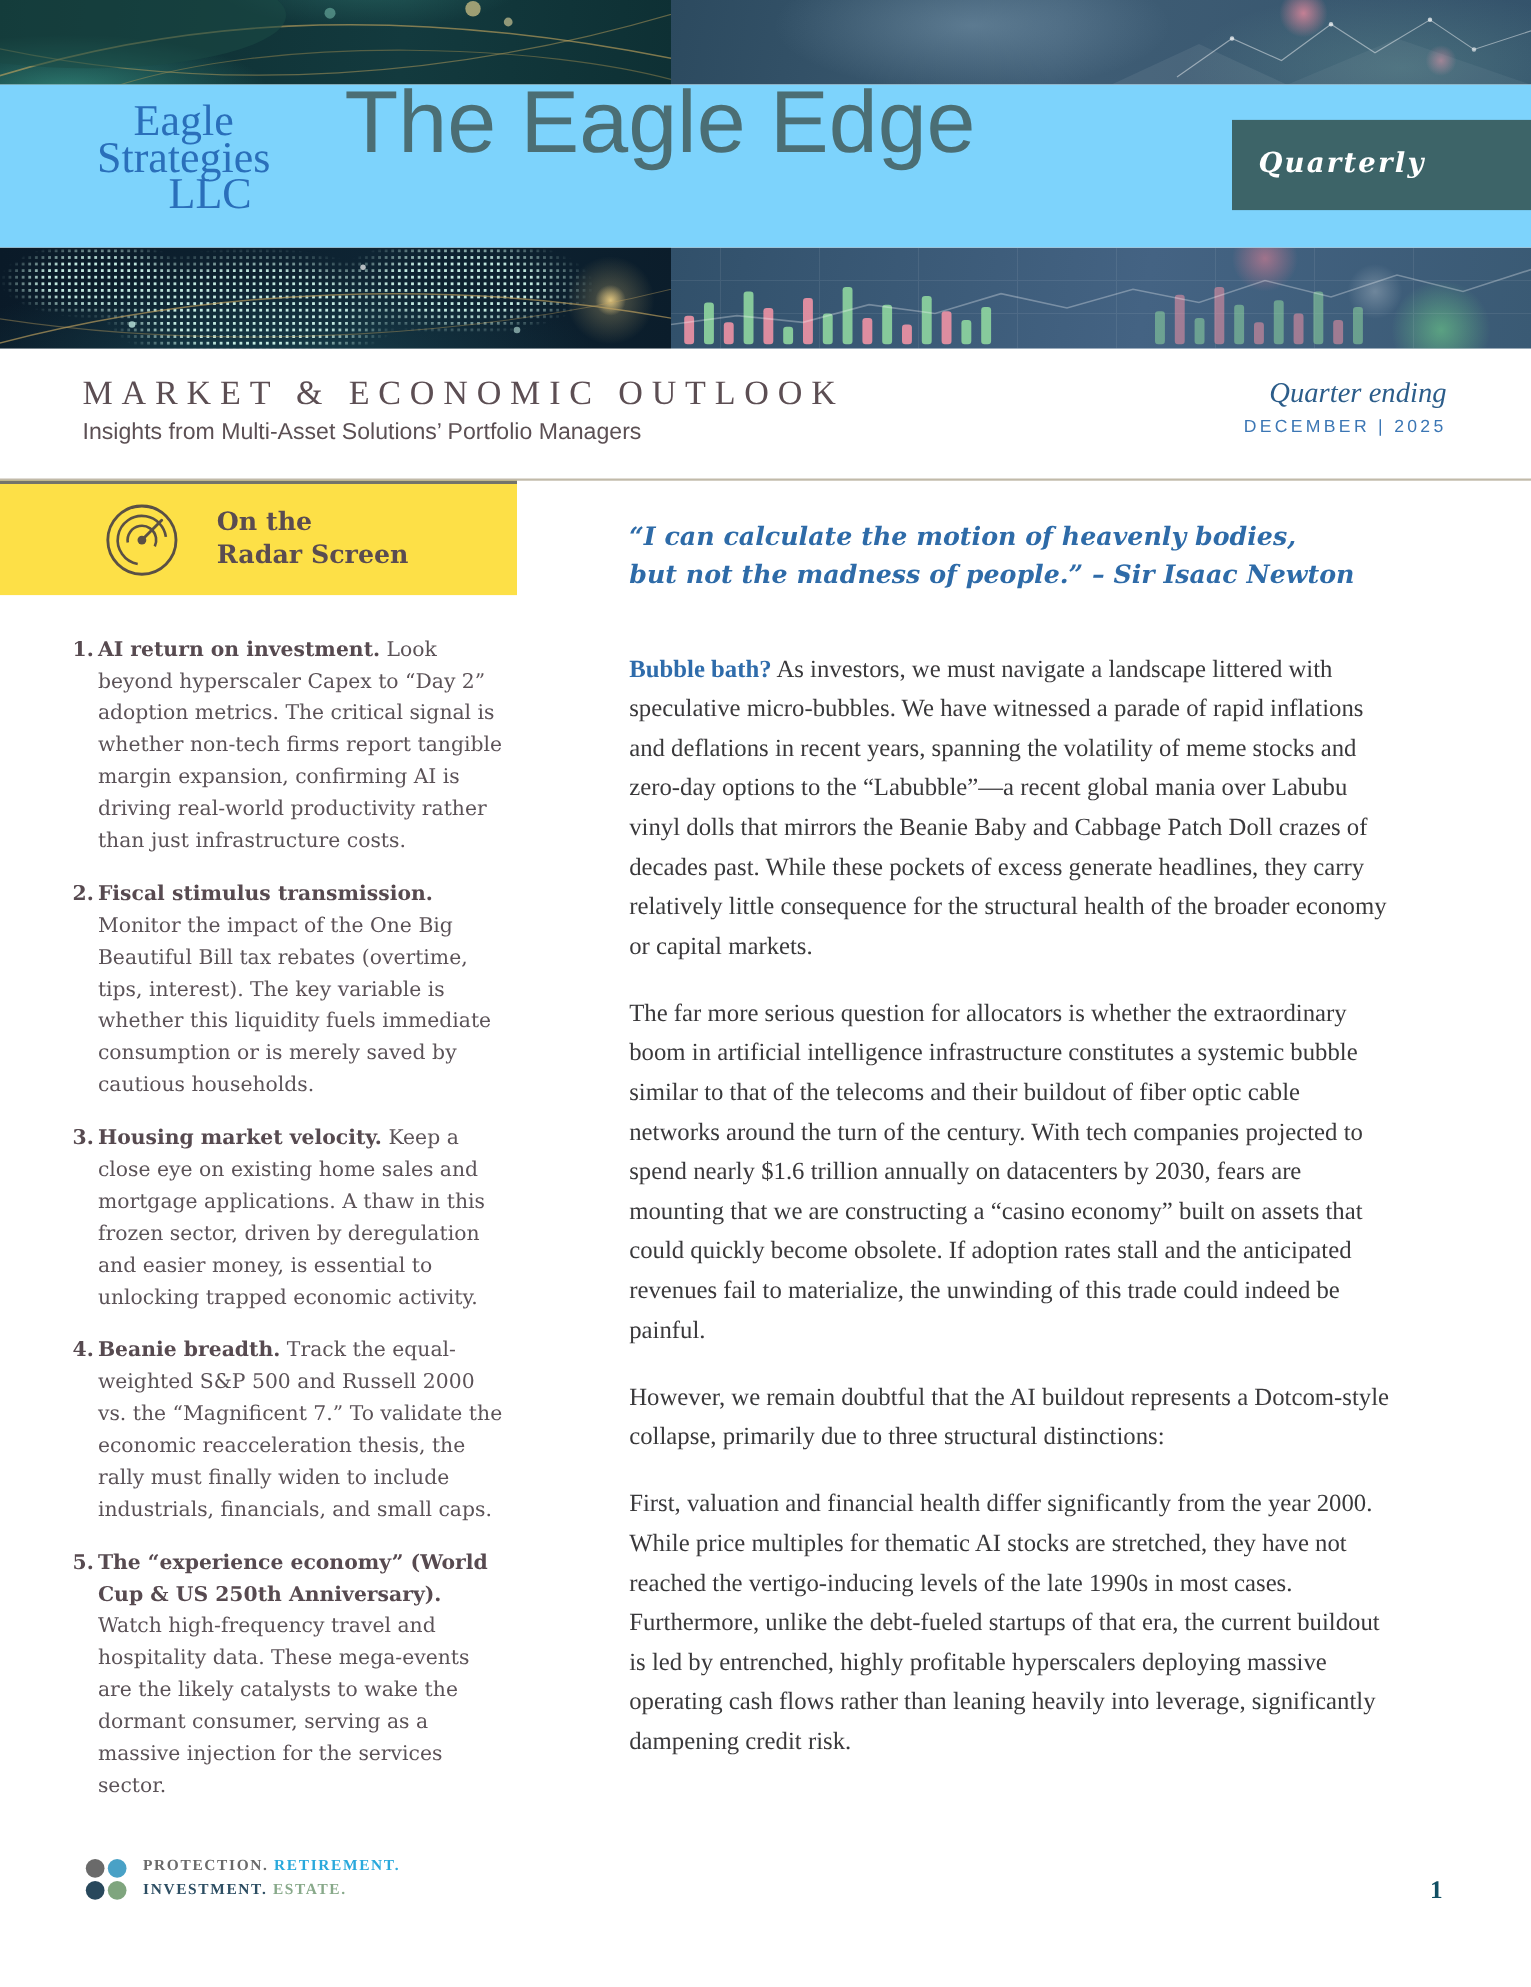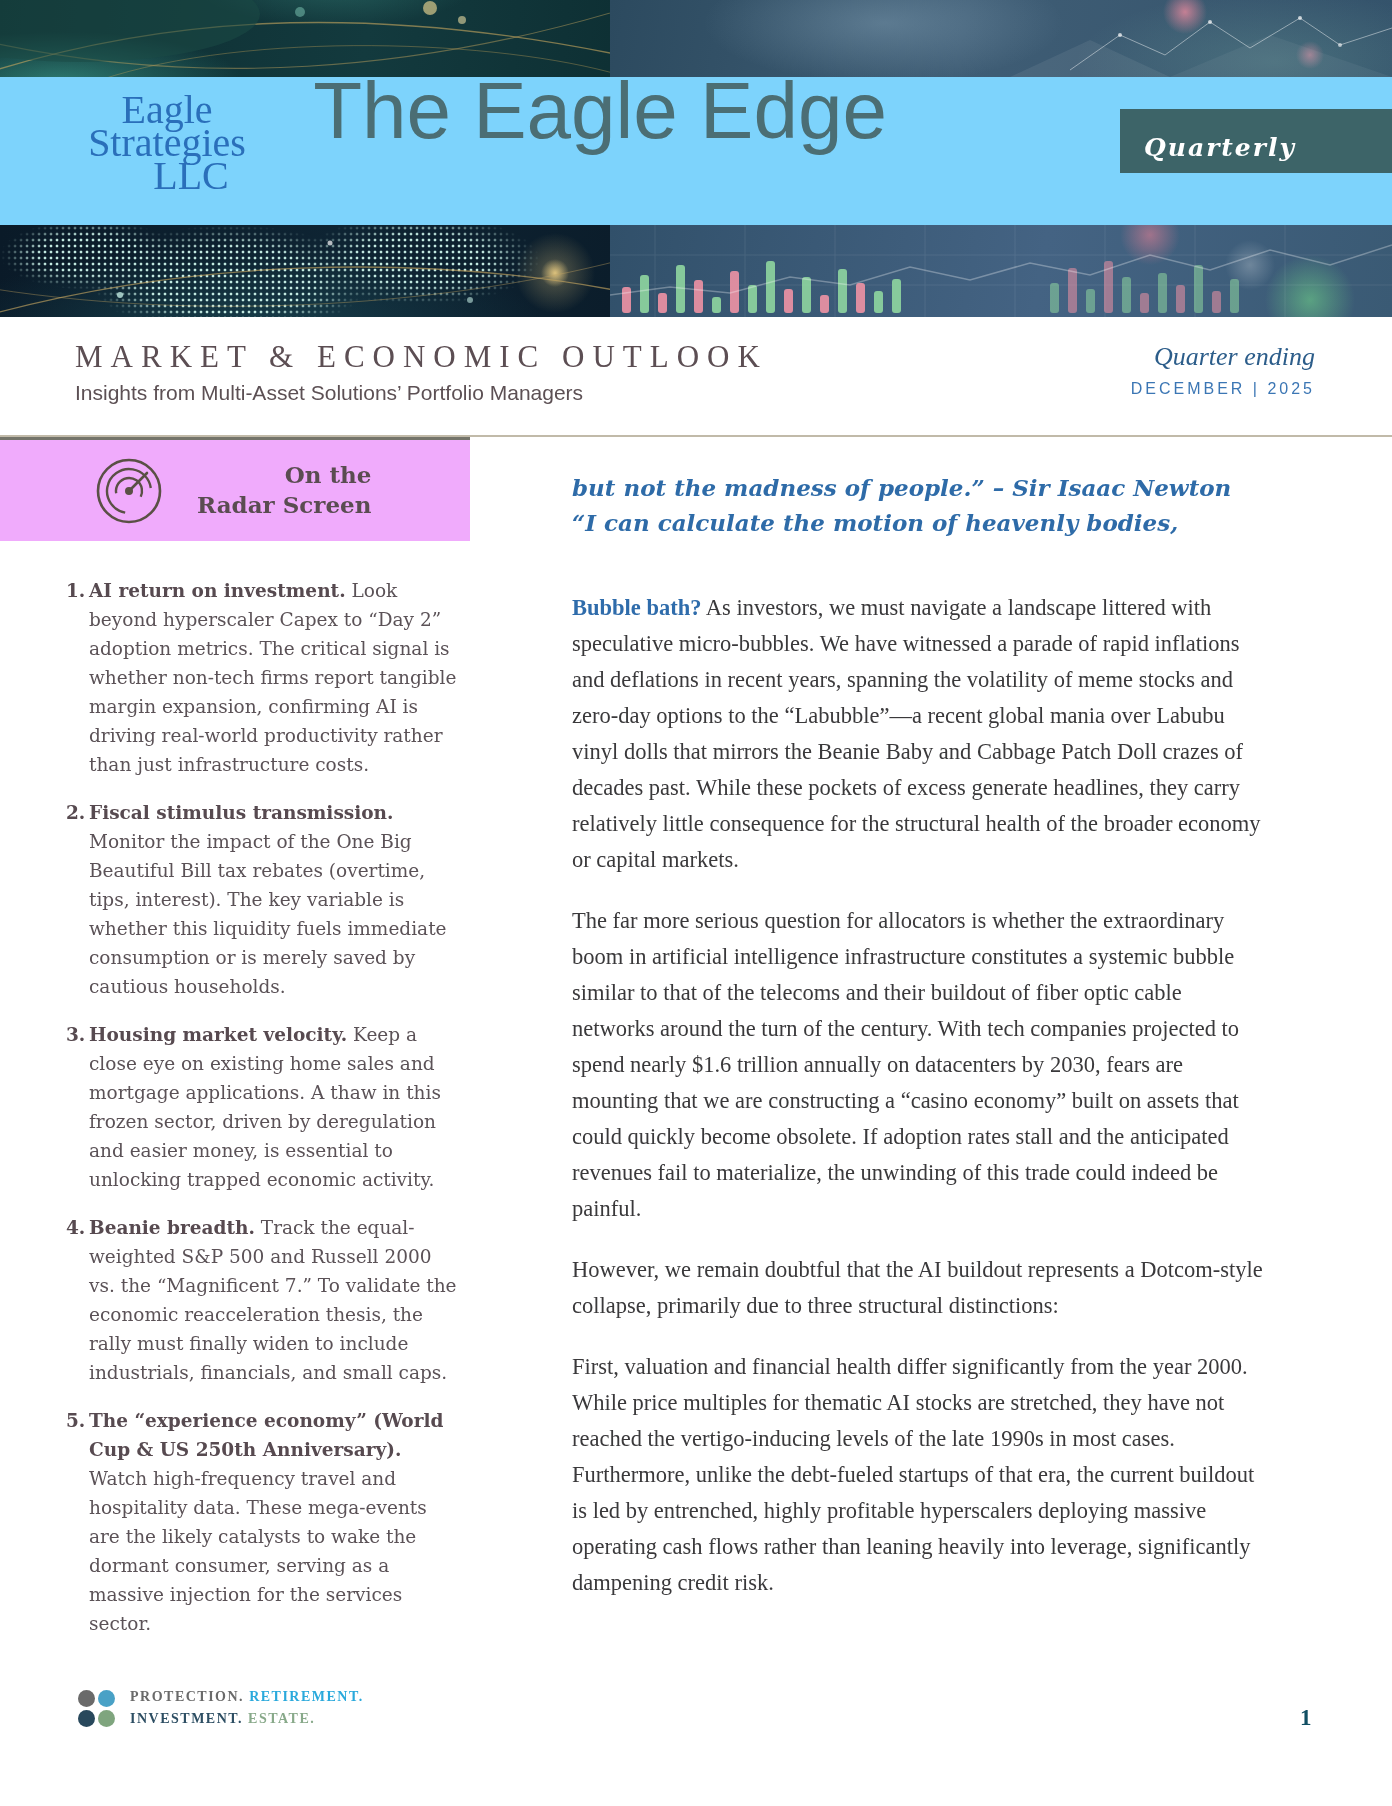--- a/index.html
+++ b/index.html
@@ -48,39 +48,39 @@
       linear-gradient(100deg,#31506a,#446383 55%,#3a5a74);}
   .deco{position:absolute;left:0;top:0;}
 
   
   .band-white{position:absolute;left:0;top:77px;width:1392px;height:148px;background:#7dd3fc;}
   .logo{position:absolute;left:67px;top:16px;width:200px;text-align:center;
         color:#2a6fba;font-size:40px;line-height:33px;font-family:"Liberation Serif",serif;}
   .logo .llc{padding-left:48px;}
   .masthead-title{position:absolute;left:270px;top:-12px;width:660px;margin:0;text-align:center;
         font-size:80px;font-weight:400;color:#4b6e74;font-family:Liberation Sans, sans-serif;}
-  .badge{position:absolute;left:1120px;top:32px;width:272px;height:64px;background:#3d6468;}
+  .badge{position:absolute;left:1120px;top:32px;width:272px;height:82px;background:#3d6468;}
   .badge span{display:block;line-height:78px;text-align:center;padding-right:72px;
         color:#ffffff;font-family:"DejaVu Serif",serif;font-style:italic;font-weight:bold;
         font-size:25px;letter-spacing:2px;}
 
   
   .mkt-heading{position:absolute;left:75px;top:339px;margin:0;font-size:31px;font-weight:400;
         letter-spacing:8px;color:#5c4e53;font-family:"Liberation Serif",serif;}
   .insights{position:absolute;left:75px;top:381px;font-size:21px;color:#5c5054;
         font-family:"Liberation Sans",sans-serif;}
   .quarter-block{position:absolute;right:77px;top:342px;text-align:right;}
   .q-label{font-family:"Liberation Serif",serif;font-style:italic;font-size:26px;color:#2c5d8a;}
   .q-value{margin-top:8px;font-family:"Liberation Sans",sans-serif;font-size:16px;
         letter-spacing:3px;color:#3b76b4;}
   .divider{position:absolute;left:0;top:435px;width:1392px;height:2px;background:#c1baa9;}
 
   
-  .radar-box{position:absolute;left:0;top:437px;width:470px;height:104px;background:#f0abfc;
-        border-top:3px solid #74746a;box-sizing:border-box;text-align:right;}
+  .radar-box{position:absolute;left:0;top:437px;width:470px;height:104px;background:#fde047;
+        border-top:3px solid #74746a;box-sizing:border-box;}
   .radar-icon{position:absolute;left:95px;top:17px;}
   .radar-title{position:absolute;left:197px;top:20px;font-family:"DejaVu Serif",serif;
         font-weight:bold;font-size:23px;line-height:30px;color:#5a4c51;}
 
   
   .sidebar{position:absolute;left:66px;top:576px;width:392px;
         font-family:"DejaVu Serif",serif;font-size:18.5px;line-height:29px;color:#5b5257;}
   .sb-item{position:relative;padding-left:23px;margin-bottom:19px;}
   .sb-num{position:absolute;left:0;top:0;font-weight:bold;color:#574a50;}
   .sb-lead{font-weight:bold;color:#574a50;}
@@ -244,22 +244,22 @@
     <div class="sb-item">
       <span class="sb-num">4.</span><span class="sb-lead">Beanie breadth.</span><span> Track the equal-weighted S&amp;P 500 and Russell 2000 vs. the “Magnificent 7.” To validate the economic reacceleration thesis, the rally must finally widen to include industrials, financials, and small caps.</span>
     </div>
     <div class="sb-item">
       <span class="sb-num">5.</span><span class="sb-lead">The “experience economy” (World Cup &amp; US 250th Anniversary).</span><span> Watch high-frequency travel and hospitality data. These mega-events are the likely catalysts to wake the dormant consumer, serving as a massive injection for the services sector.</span>
     </div>
   </div>
 
   <div class="main-col">
     <div class="quote">
+      <div>“I can calculate the motion of heavenly bodies,</div>
       <div>but not the madness of people.” – Sir Isaac Newton</div>
-      <div>“I can calculate the motion of heavenly bodies,</div>
     </div>
     <p><span class="p-lead">Bubble bath?</span><span> As investors, we must navigate a landscape littered with speculative micro-bubbles. We have witnessed a parade of rapid inflations and deflations in recent years, spanning the volatility of meme stocks and zero-day options to the “Labubble”—a recent global mania over Labubu vinyl dolls that mirrors the Beanie Baby and Cabbage Patch Doll crazes of decades past. While these pockets of excess generate headlines, they carry relatively little consequence for the structural health of the broader economy or capital markets.</span></p>
     <p>The far more serious question for allocators is whether the extraordinary boom in artificial intelligence infrastructure constitutes a systemic bubble similar to that of the telecoms and their buildout of fiber optic cable networks around the turn of the century. With tech companies projected to spend nearly $1.6 trillion annually on datacenters by 2030, fears are mounting that we are constructing a “casino economy” built on assets that could quickly become obsolete. If adoption rates stall and the anticipated revenues fail to materialize, the unwinding of this trade could indeed be painful.</p>
     <p>However, we remain doubtful that the AI buildout represents a Dotcom-style collapse, primarily due to three structural distinctions:</p>
     <p>First, valuation and financial health differ significantly from the year 2000. While price multiples for thematic AI stocks are stretched, they have not reached the vertigo-inducing levels of the late 1990s in most cases. Furthermore, unlike the debt-fueled startups of that era, the current buildout is led by entrenched, highly profitable hyperscalers deploying massive operating cash flows rather than leaning heavily into leverage, significantly dampening credit risk.</p>
   </div>
 
   <div class="footer-dots">
     <span class="dot dot-gray"></span><span class="dot dot-blue"></span><span class="dot dot-navy"></span><span class="dot dot-sage"></span>
   </div>

